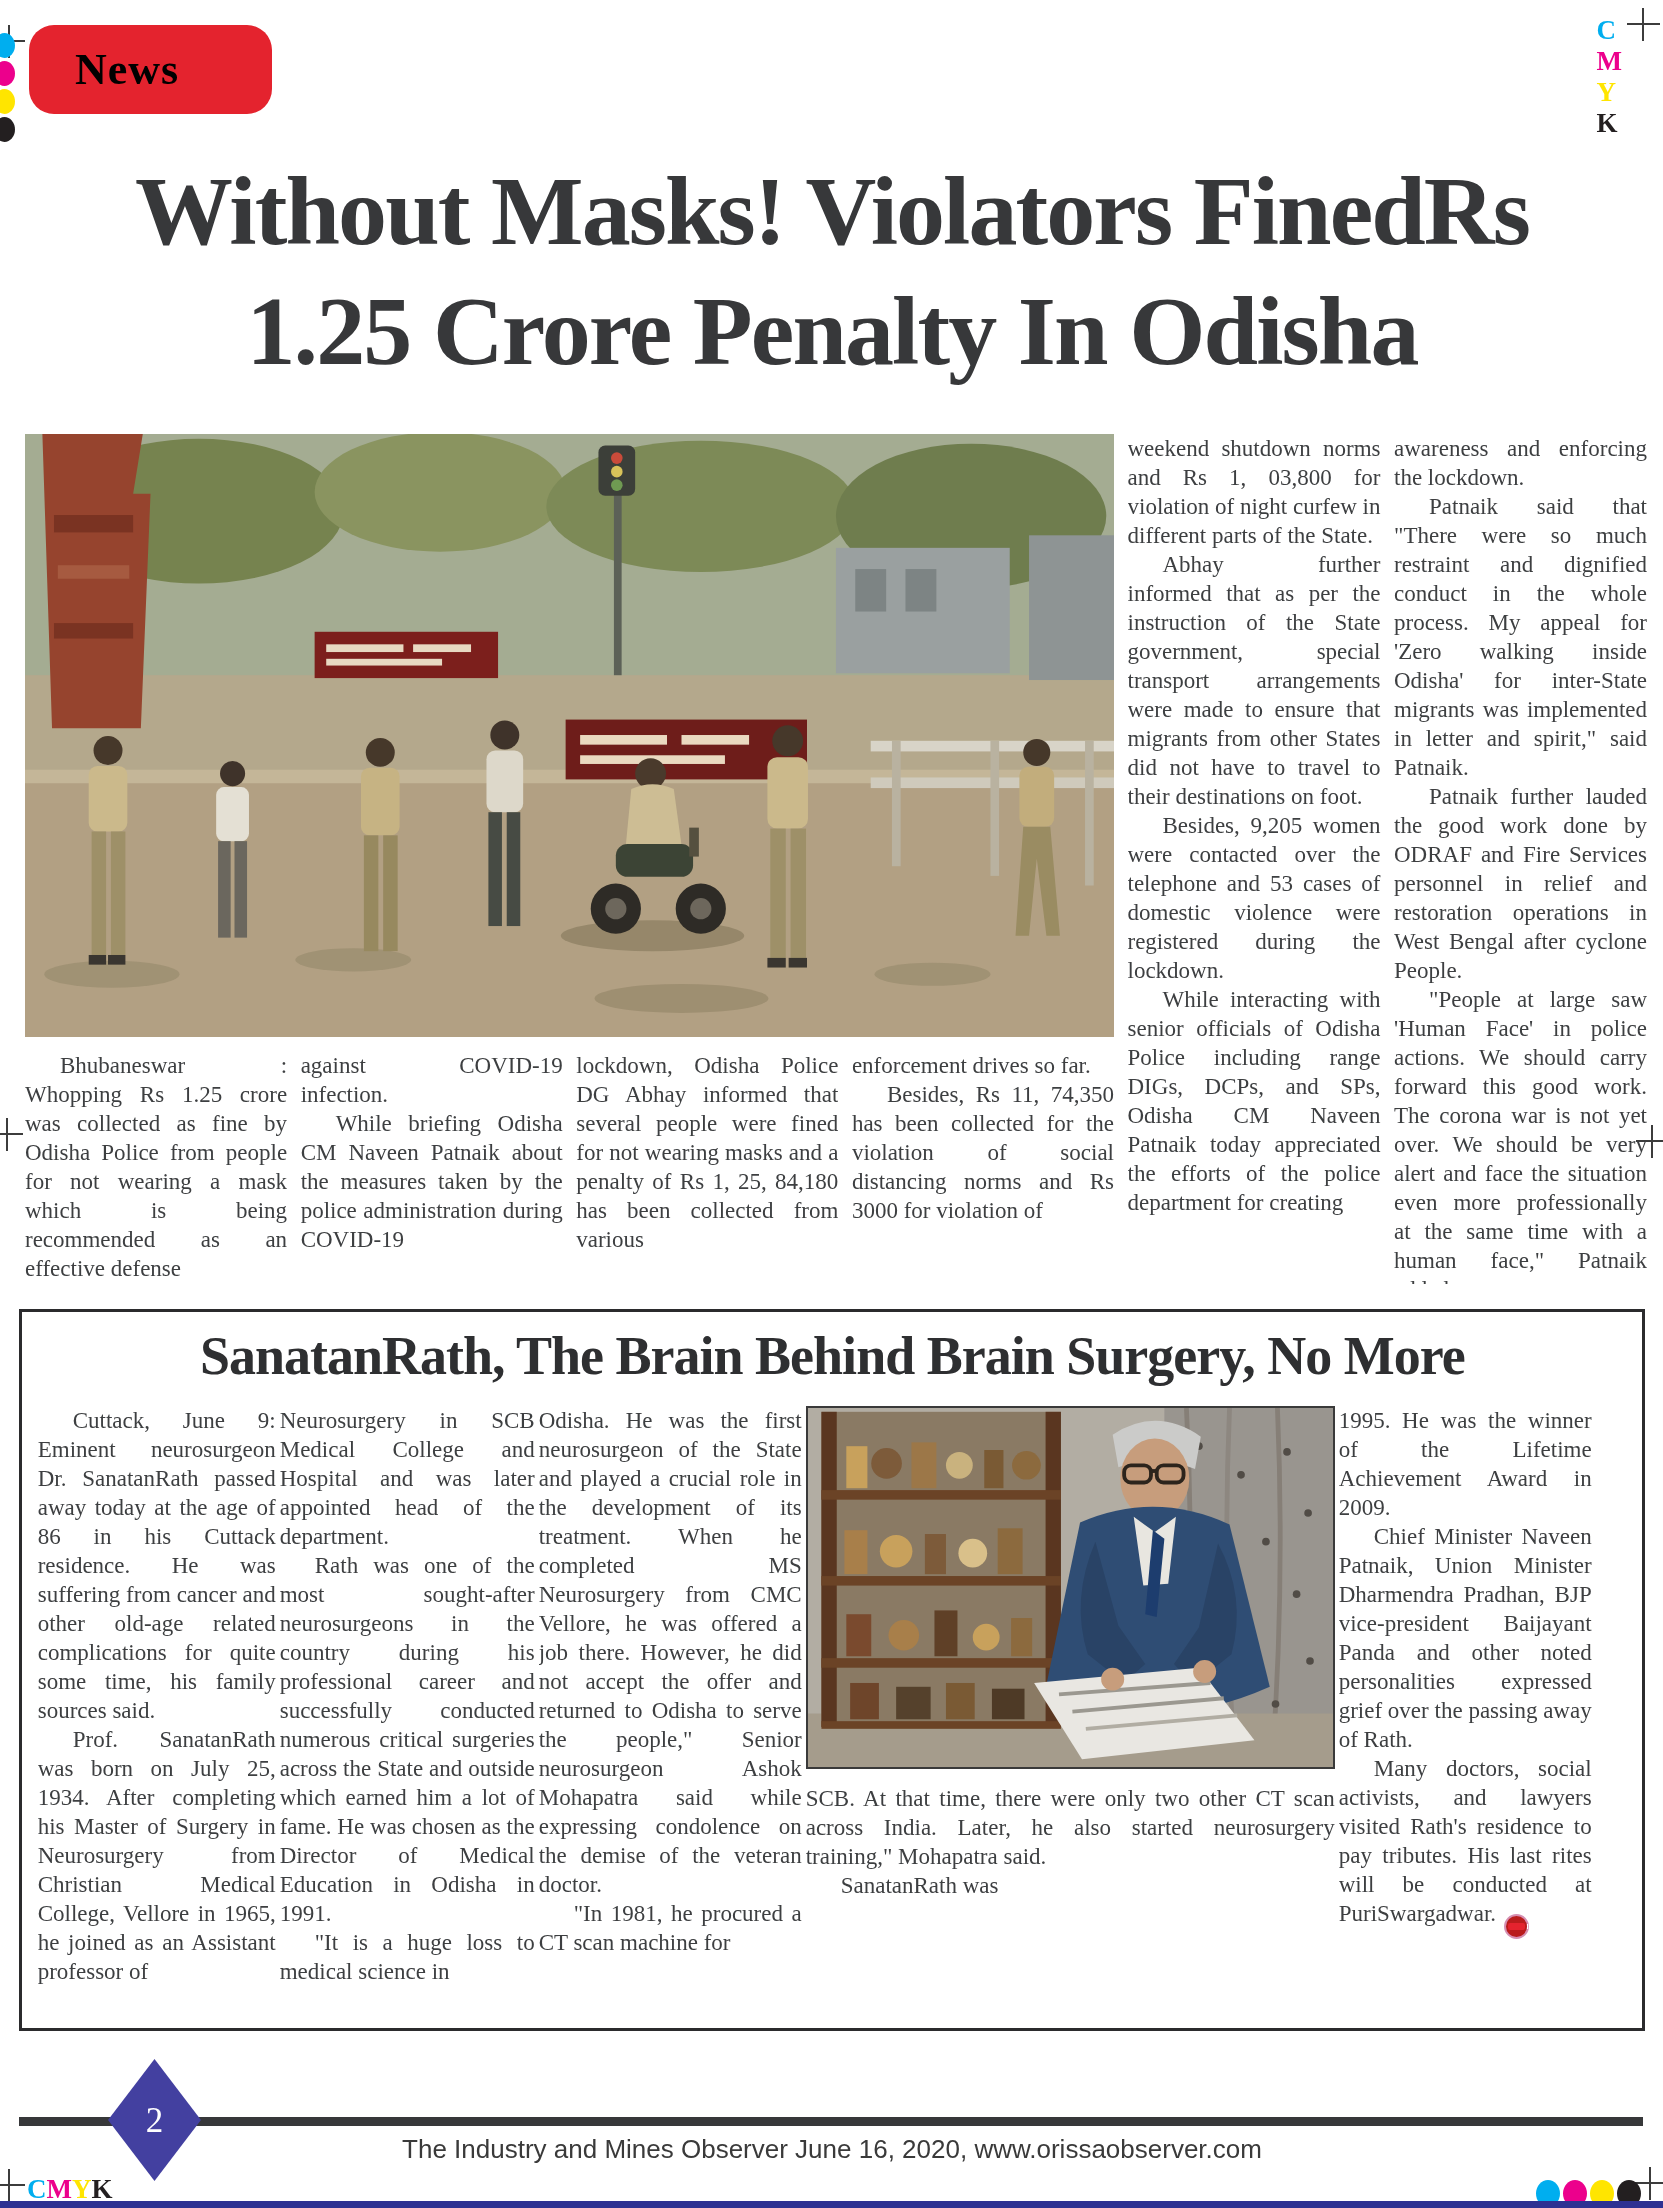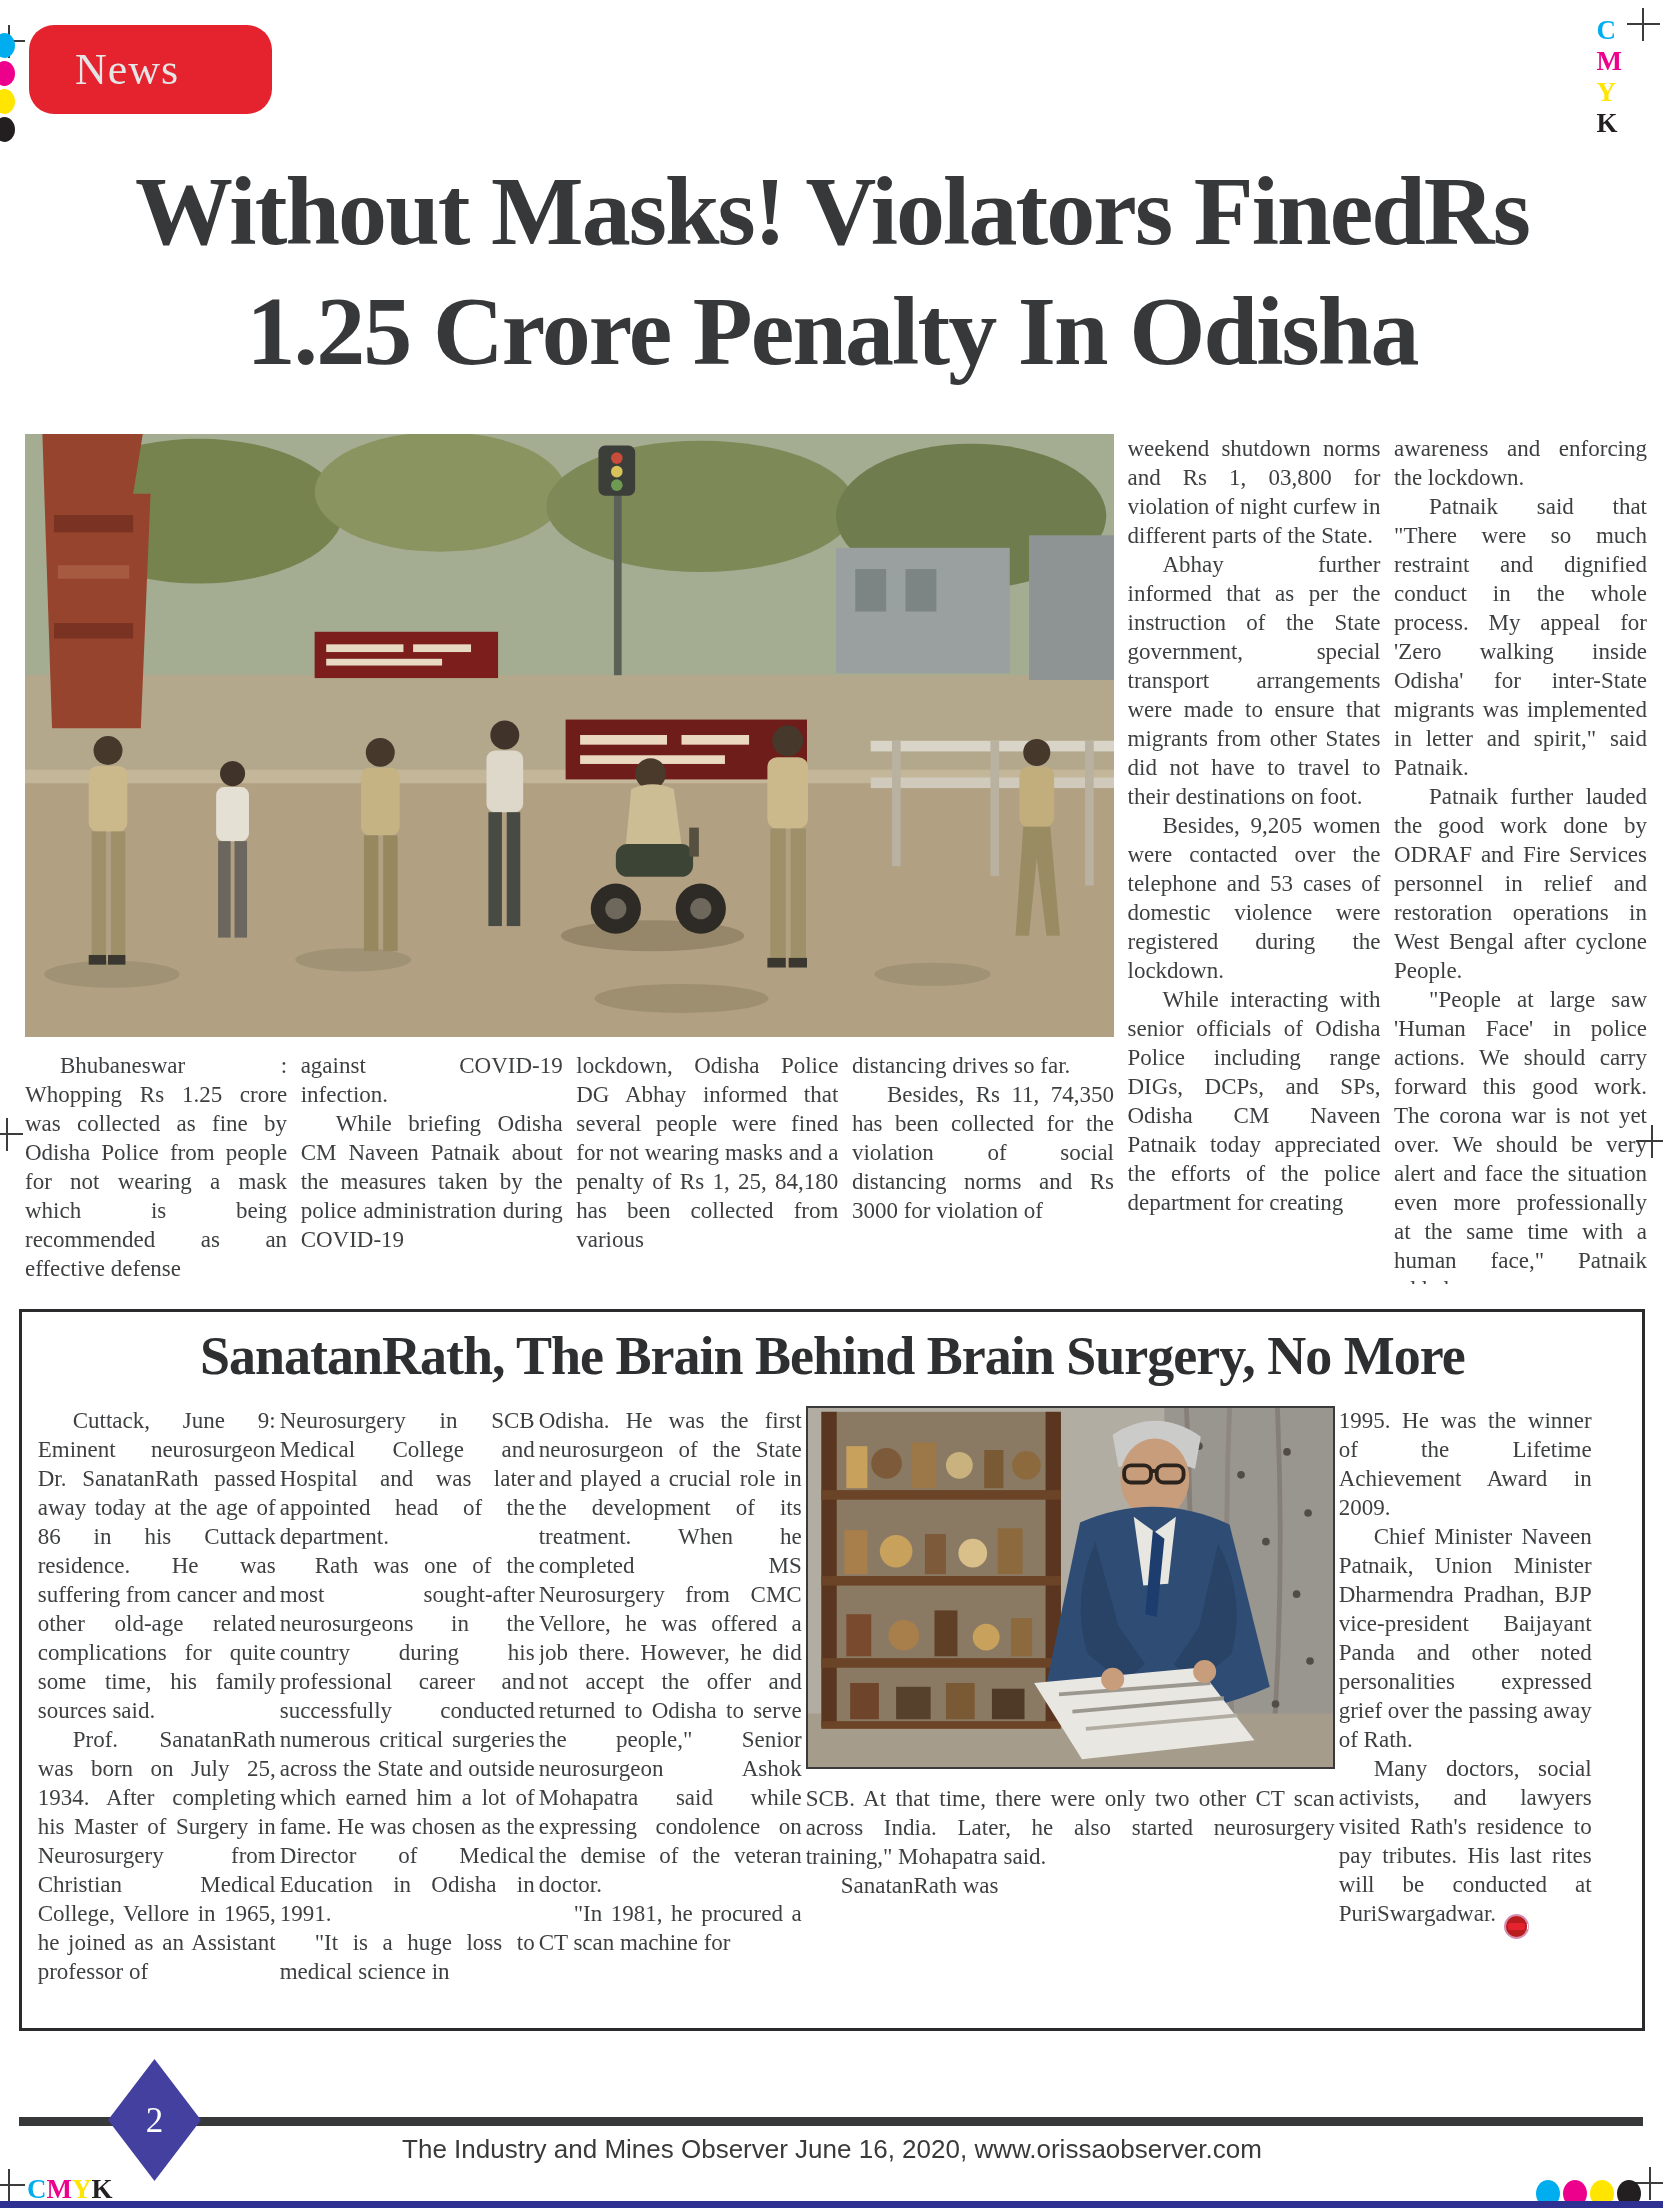--- a/index.html
+++ b/index.html
@@ -20,21 +20,21 @@
     font-weight:bold; font-size:27px; line-height:31px; }
   .ink-c { color:var(--cyan,#00aeef); } .ink-m { color:var(--magenta,#ec008c); }
   .ink-y { color:var(--yellow,#ffe500); } .ink-k { color:var(--black_ink,#231f20); }
 
   
   .news-badge {
     position:absolute; left:29px; top:25px; width:243px; height:89px;
     background:var(--red_badge,#e4232e); border-radius:25px;
     display:flex; align-items:center; padding-left:46px; box-sizing:border-box;
   }
-  .news-badge span { color:#e5e5e5; font-weight:normal; font-size:44px; letter-spacing:1px; }
+  .news-badge span { color:#000000; font-weight:bold; font-size:44px; letter-spacing:1px; }
 
   .headline { position:absolute; top:152px; left:0; right:0; text-align:center;
     font-weight:bold; color:#37383a; font-size:98px; line-height:1.22; letter-spacing:-1.9px; }
 
   
   .col { text-align:justify; font-size:23px; line-height:29px; color:#3d3f41;
     overflow:hidden; hyphens:none; }
   .para { margin:0; }
   .para.indent { text-indent:35px; }
   .endmark {
@@ -229,21 +229,21 @@
             <p class="para indent">Bhubaneswar : Whopping Rs 1.25 crore was collected as fine by Odisha Police from people for not wearing a mask which is being recommended as an effective defense</p>
           </div>
         <div class="col">
             <p class="para">against COVID-19 infection.</p>
             <p class="para indent">While briefing Odisha CM Naveen Patnaik about the measures taken by the police administration during COVID-19</p>
           </div>
         <div class="col">
             <p class="para">lockdown, Odisha Police DG Abhay informed that several people were fined for not wearing masks and a penalty of Rs 1, 25, 84,180 has been collected from various</p>
           </div>
         <div class="col">
-            <p class="para">distancing drives so far.</p>
+            <p class="para">enforcement drives so far.</p>
             <p class="para indent">Besides, Rs 11, 74,350 has been collected for the violation of social distancing norms and Rs 3000 for violation of</p>
           </div>
       </div>
     </div>
     <div class="col side">
         <p class="para">weekend shutdown norms and Rs 1, 03,800 for violation of night curfew in different parts of the State.</p>
         <p class="para indent">Abhay further informed that as per the instruction of the State government, special transport arrangements were made to ensure that migrants from other States did not have to travel to their destinations on foot.</p>
         <p class="para indent">Besides, 9,205 women were contacted over the telephone and 53 cases of domestic violence were registered during the lockdown.</p>
         <p class="para indent">While interacting with senior officials of Odisha Police including range DIGs, DCPs, and SPs, Odisha CM Naveen Patnaik today appreciated the efforts of the police department for creating</p>
       </div>

